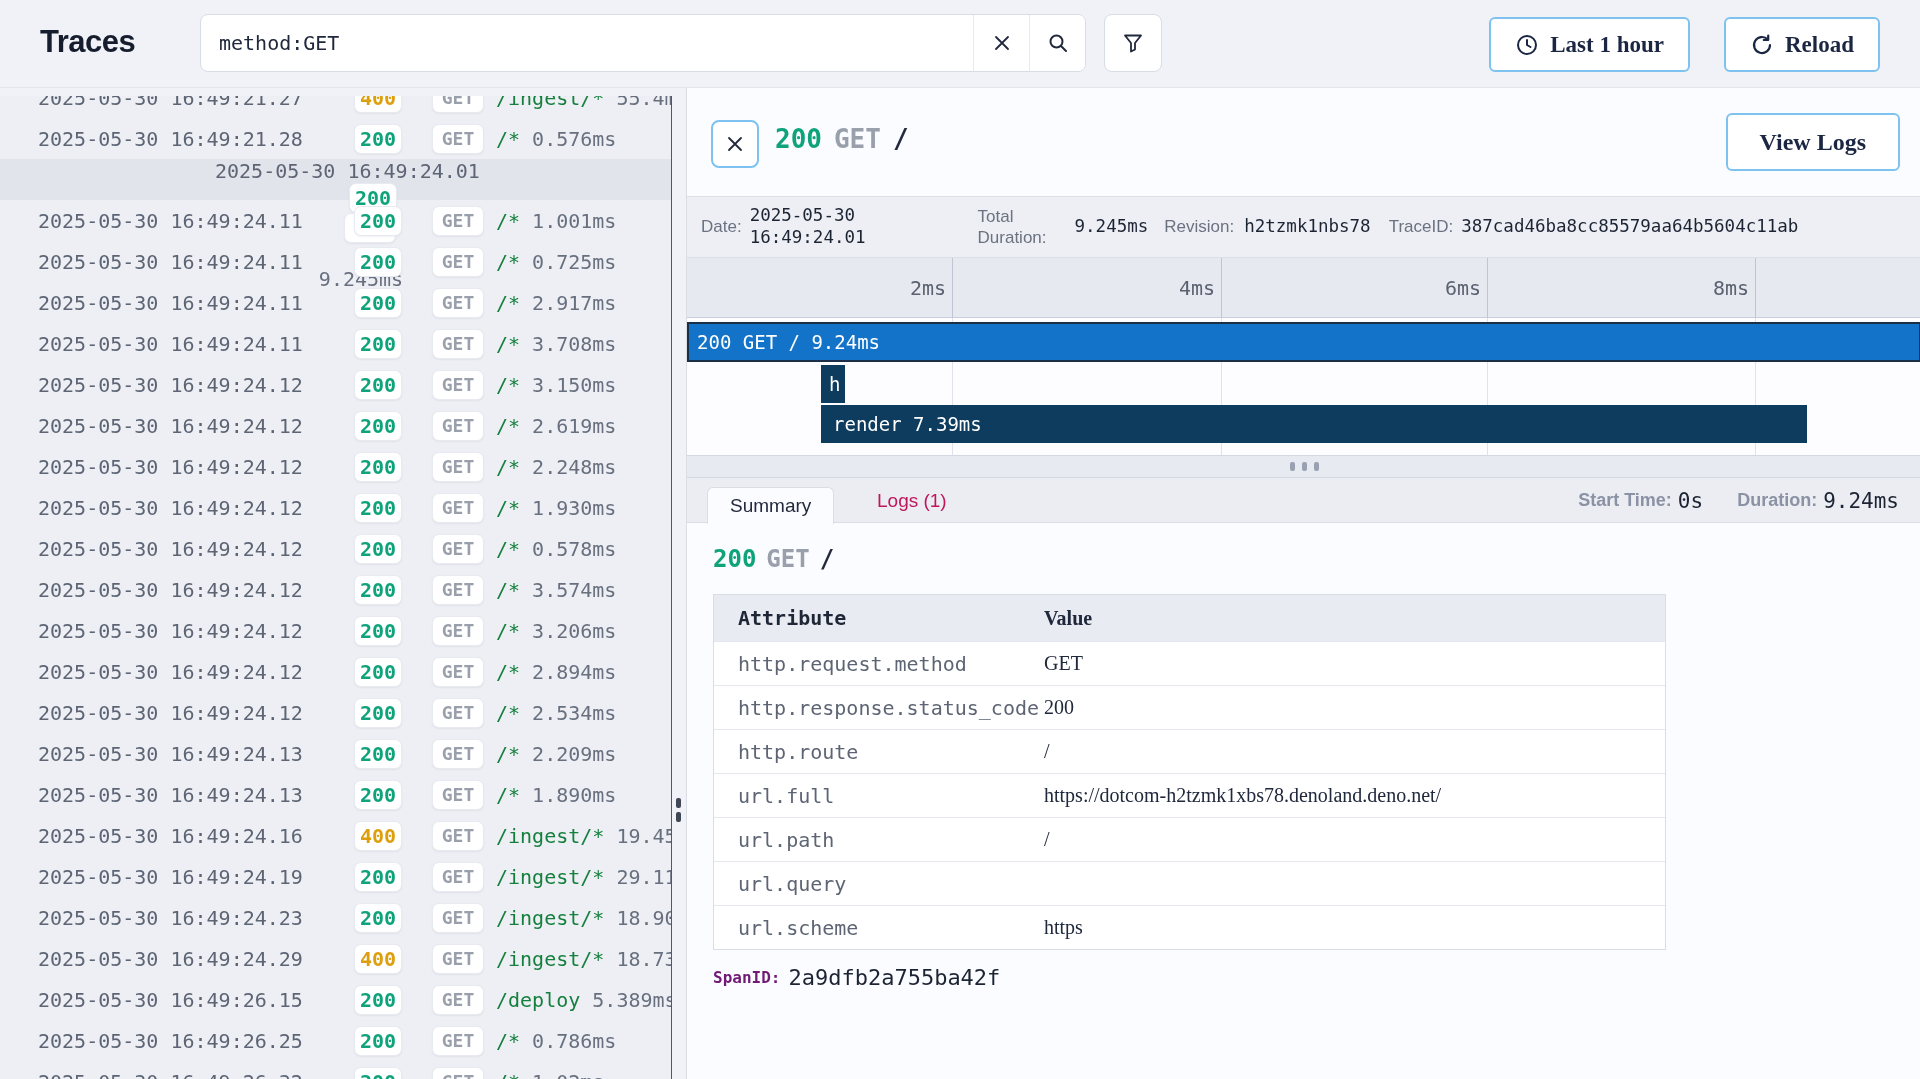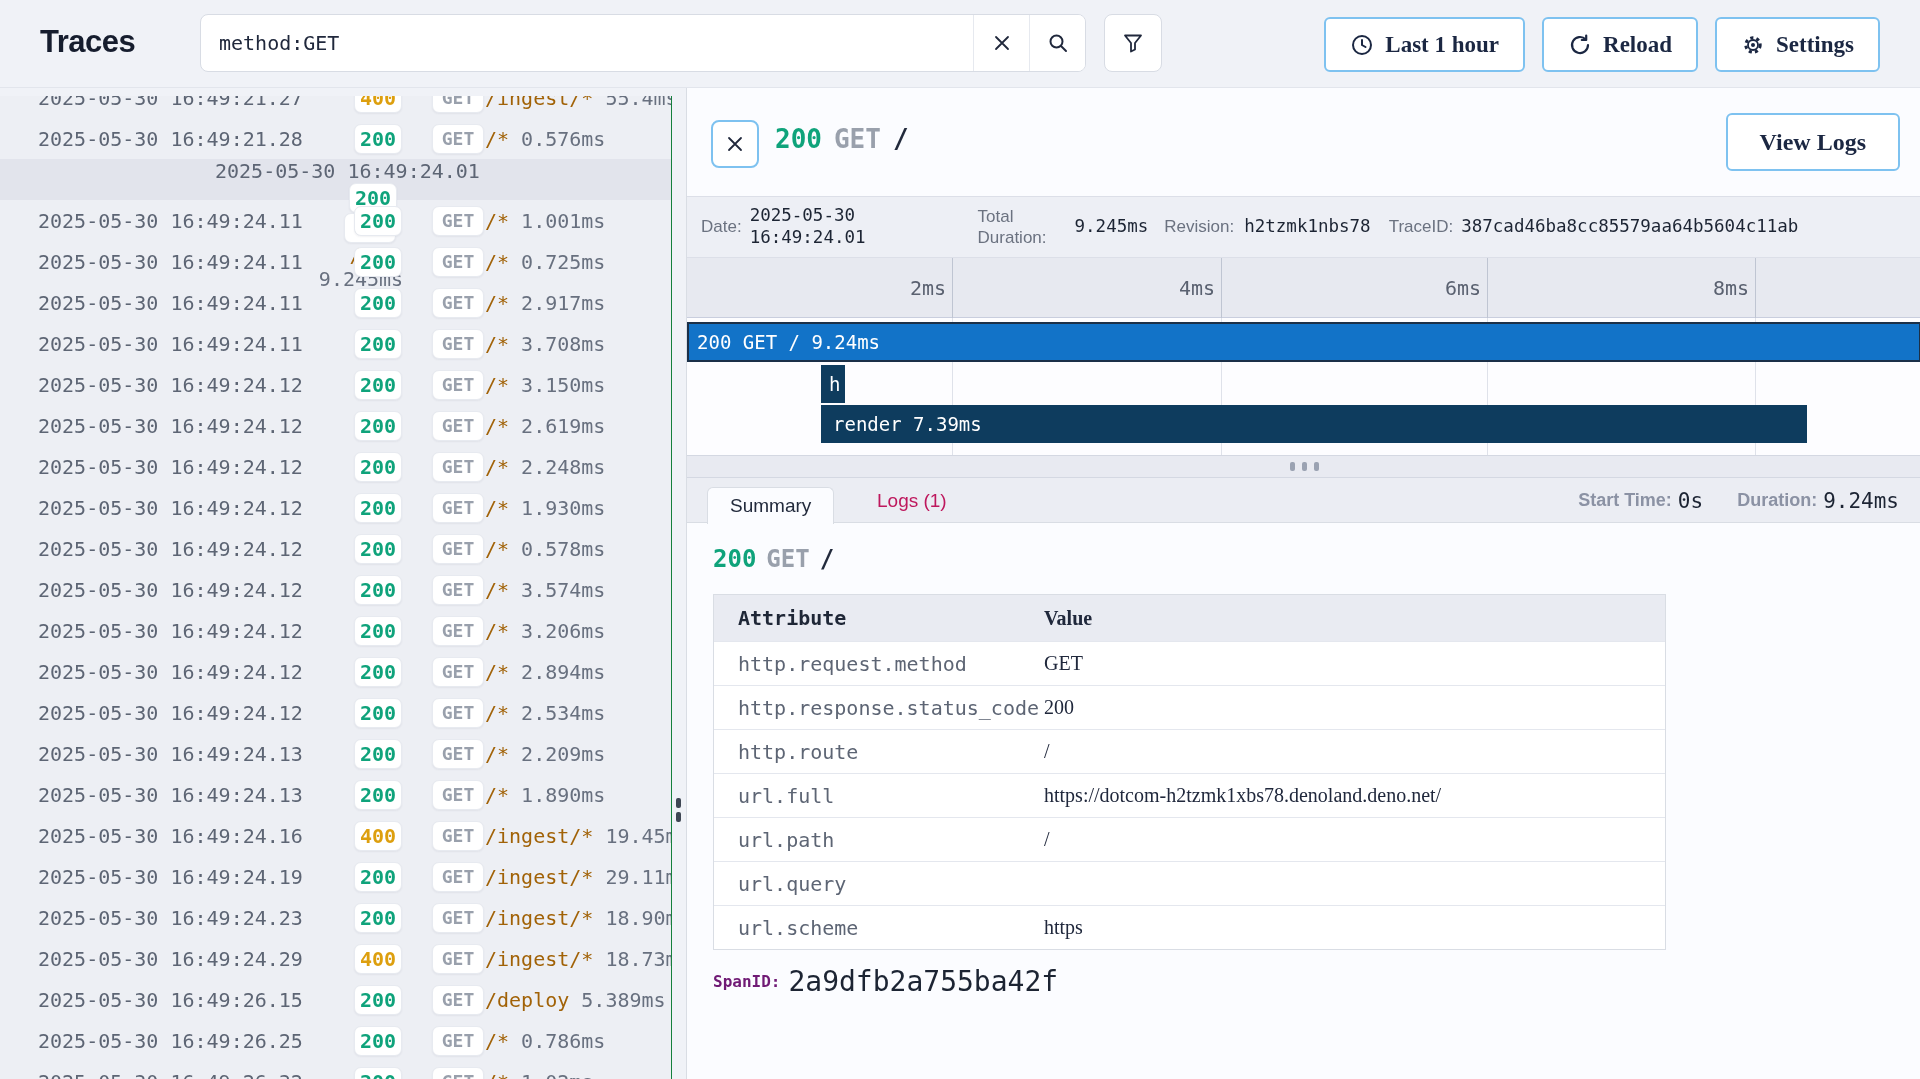--- a/index.html
+++ b/index.html
@@ -15,21 +15,21 @@
   .search-group { position:absolute; left:200px; top:14px; width:886px; height:58px;
                   background:#ffffff; border:1px solid #d8dce4; border-radius:8px;
                   display:flex; align-items:stretch; overflow:hidden; }
   .search-input { flex:1; border:none; outline:none; padding:0 0 0 18px; font-size:20px;
                   font-family:"DejaVu Sans Mono", monospace; color:#20283c; background:transparent; }
   .search-cell { width:56px; display:flex; align-items:center; justify-content:center;
                  border-left:1px solid #e6e9ef; cursor:pointer; background:#fff; }
   .icon-btn-standalone { position:absolute; left:1104px; top:14px; width:58px; height:58px;
                  background:#ffffff; border:1px solid #d8dce4; border-radius:8px;
                  display:flex; align-items:center; justify-content:center; cursor:pointer; }
-  .topbar-buttons { position:absolute; right:40px; top:17px; display:flex; gap:17px; }
+  .topbar-buttons { position:absolute; right:40px; top:17px; display:flex; gap:34px; }
   .blue-btn { height:55px; background:#ffffff; border:2px solid #7ec2f0; border-radius:6px;
               display:flex; align-items:center; gap:11px; padding:0 24px;
               font-family:"Liberation Serif", serif; font-weight:bold; font-size:23px;
               color:#1b2742; cursor:pointer; }
 
   
   .trace-list { position:absolute; left:0; top:96px; width:672px; height:991px;
                 background:#edeff4; border-right:1px solid #15803d; overflow:hidden; }
   .trace-rows { position:absolute; left:0; top:-19px; width:672px; }
   .trace-row { display:flex; align-items:center; height:41px; padding-left:38px;
@@ -37,21 +37,21 @@
                cursor:pointer; }
   .trace-row.selected { background:#e2e4ec;flex-direction:column; }
   .trace-row .ts { color:#5d6574; width:280px; flex:none; }
   .badge { flex:none; height:30px; background:#ffffff; border:1px solid #e7eaf0;
            border-radius:7px; display:flex; align-items:center; justify-content:center;
            box-shadow:0 1px 2px rgba(30,40,60,0.06); }
   .badge.status { width:48px; margin-left:36px; font-weight:bold; font-size:20px; }
   .badge.status.ok { color:#0fa37b; }
   .badge.status.warn { color:#dd9f0e; }
   .badge.method { width:52px; margin-left:30px; color:#99a0ac; font-weight:bold; font-size:18px; }
-  .trace-row .path { color:#a16207; margin-left:1px; }
+  .trace-row .path { color:#15803d; margin-left:12px; }
   .trace-row .dur { color:#68707f; margin-left:12px; }
 
   
   .divider-strip { position:absolute; left:672px; top:88px; width:14px; height:991px; background:#f0f2f7; }
   .scroll-mark { position:absolute; left:4px; width:5px; height:10px; border-radius:2px; background:#3f4754; }
 
   
   .detail { position:absolute; left:686px; top:88px; width:1234px; height:991px;
             background:#fbfcff; border-left:1px solid #d9dde4; }
   .close-btn { position:absolute; left:24px; top:32px; width:48px; height:48px;
@@ -121,21 +121,21 @@
   .attr-table { margin-top:21px; width:953px; border:1px solid #d9dde4; background:#ffffff; }
   .attr-hrow { display:flex; align-items:center; height:46px; background:#e9ebf2;
                font-family:"DejaVu Sans Mono", monospace; font-weight:bold; font-size:20px; color:#1f2737; }
   .attr-row { display:flex; align-items:center; height:44px; border-top:1px solid #e4e7ee;
               font-family:"DejaVu Sans Mono", monospace; font-size:20px; }
   .c-attr { width:330px; padding-left:24px; flex:none; color:#5d6574; }
   .attr-hrow .c-attr { color:#1f2737; }
   .c-val { flex:1; color:#20283c; white-space:nowrap; overflow:hidden;font-family:Liberation Serif, serif; }
   .spanid-row { margin-top:15px; display:flex; align-items:center; }
   .spanid-label { font-family:"DejaVu Sans Mono", monospace; font-weight:bold; font-size:16px; color:#701a75; }
-  .spanid-value { font-family:"DejaVu Sans Mono", monospace; font-size:28px; color:#1c2433; margin-left:8px; }
+  .spanid-value { font-family:"DejaVu Sans Mono", monospace; font-size:22px; color:#1c2433; margin-left:8px; }
 
   svg.icon { display:block; }
 </style>
 </head>
 <body>
 
 <div class="app">
 
   <div class="topbar">
     <div class="app-title">Traces</div>
@@ -168,28 +168,20 @@
           <path d="M12 7 V12 L15.5 14" fill="none" stroke="#1b2742" stroke-width="2" stroke-linecap="round"></path>
         </svg>
         <span>Last 1 hour</span>
       </div>
       <div class="blue-btn">
         <svg class="icon" width="24" height="24" viewBox="0 0 24 24">
           <path d="M20 12 a8 8 0 1 1 -2.35 -5.66" fill="none" stroke="#1b2742" stroke-width="2.2" stroke-linecap="round"></path>
           <path d="M18.2 2.6 V7 H13.8" fill="none" stroke="#1b2742" stroke-width="2.2" stroke-linecap="round" stroke-linejoin="round"></path>
         </svg>
         <span>Reload</span>
-      </div>
-      <div class="blue-btn">
-        <svg class="icon" width="24" height="24" viewBox="0 0 24 24">
-          <circle cx="12" cy="12" r="7.2" fill="none" stroke="#1b2742" stroke-width="3" stroke-dasharray="3.1 3.1"></circle>
-          <circle cx="12" cy="12" r="5" fill="none" stroke="#1b2742" stroke-width="1.8"></circle>
-          <circle cx="12" cy="12" r="2" fill="#1b2742"></circle>
-        </svg>
-        <span>Settings</span>
       </div>
     </div>
   </div>
 
   <div class="trace-list">
     <div class="trace-rows">
 
     <div class="trace-row">
           <span class="ts">2025-05-30 16:49:21.27</span>
           <span class="badge status warn">400</span>

